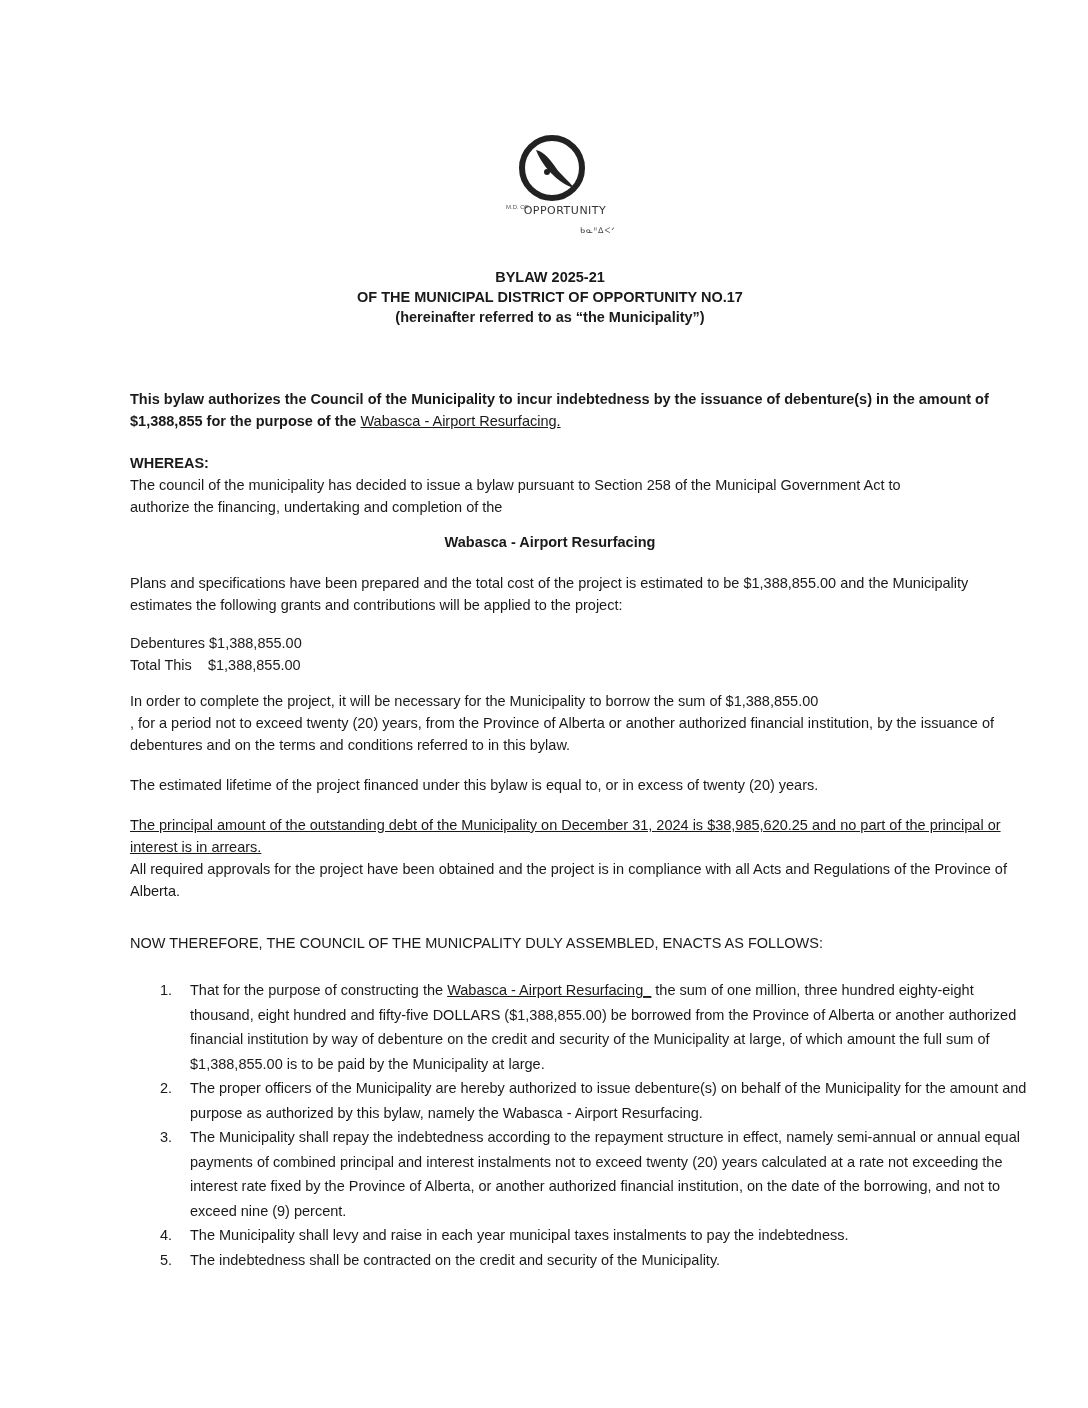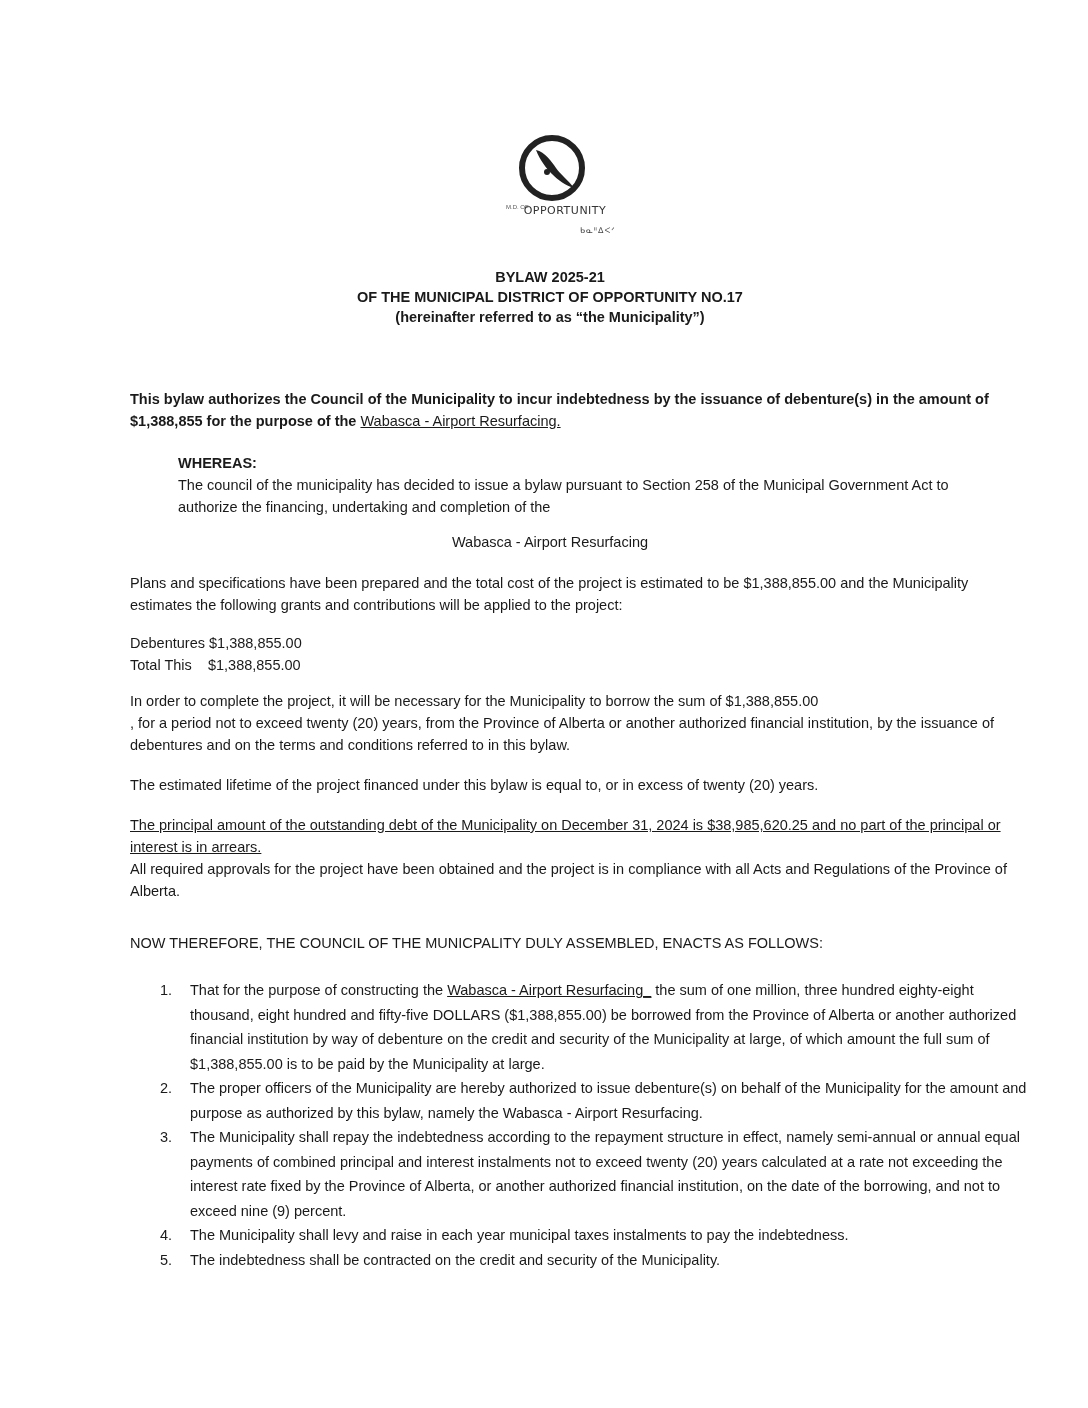--- a/index.html
+++ b/index.html
@@ -12,21 +12,21 @@
   .logo-name { position: absolute; left: 0px; top: 74px; width: 150px; text-align: center;
                font-family: "DejaVu Sans", sans-serif; font-size: 11px; letter-spacing: 0.5px; color: #333; }
   .logo-syll { position: absolute; left: 90px; top: 96px; font-size: 8px; color: #444; letter-spacing: 1px; }
   .title-block { position: absolute; left: 300px; top: 267px; width: 500px; text-align: center;
                  font-weight: bold; font-size: 14.5px; line-height: 20px; }
   .intro { position: absolute; left: 130px; top: 388px; width: 880px; font-weight: bold;
            font-size: 14.5px; line-height: 22px; }
   .u { text-decoration: underline; font-weight: normal; margin-top: 17px; }
   .p { position: absolute; left: 130px; width: 880px; font-size: 14.5px; line-height: 22px; }
   .whereas-h { font-weight: bold; }
-  .center-b { position: absolute; left: 300px; width: 500px; text-align: center; font-weight: normal; font-size: 14.5px; }
+  .center-b { position: absolute; left: 300px; width: 500px; text-align: center; font-weight: bold; font-size: 14.5px; }
   .ol { position: absolute; left: 130px; top: 978px; width: 900px; font-size: 14.5px; line-height: 24.5px; }
   .li { position: relative; padding-left: 60px; }
   .li .num { position: absolute; left: 30px; top: 0; }
   .nowrap { white-space: nowrap; }
 </style>
 </head>
 <body>
 
 <div class="page">
 
@@ -44,21 +44,21 @@
   <div class="title-block">
     <div>BYLAW 2025-21</div>
     <div>OF THE MUNICIPAL DISTRICT OF OPPORTUNITY NO.17</div>
     <div>(hereinafter referred to as “the Municipality”)</div>
   </div>
 
   <div class="intro">
     <span>This bylaw authorizes the Council of the Municipality to incur indebtedness by the issuance of debenture(s) in the amount of $1,388,855 for the purpose of the </span><span class="u">Wabasca - Airport Resurfacing.</span>
   </div>
 
-  <div class="p" style="top:452px;margin-left:48px;">
+  <div class="p" style="top:452px;">
     <div class="whereas-h">WHEREAS:</div>
     <div class="nowrap">The council of the municipality has decided to issue a bylaw pursuant to Section 258 of the Municipal Government Act to</div>
     <div> authorize the financing, undertaking and completion of the</div>
   </div>
 
   <div class="center-b" style="top:534px;">Wabasca - Airport Resurfacing</div>
 
   <div class="p" style="top:572px;">Plans and specifications have been prepared and the total cost of the project is estimated to be $1,388,855.00 and the Municipality estimates the following grants and contributions will be applied to the project:</div>
 
   <div class="p" style="top:632px;">

